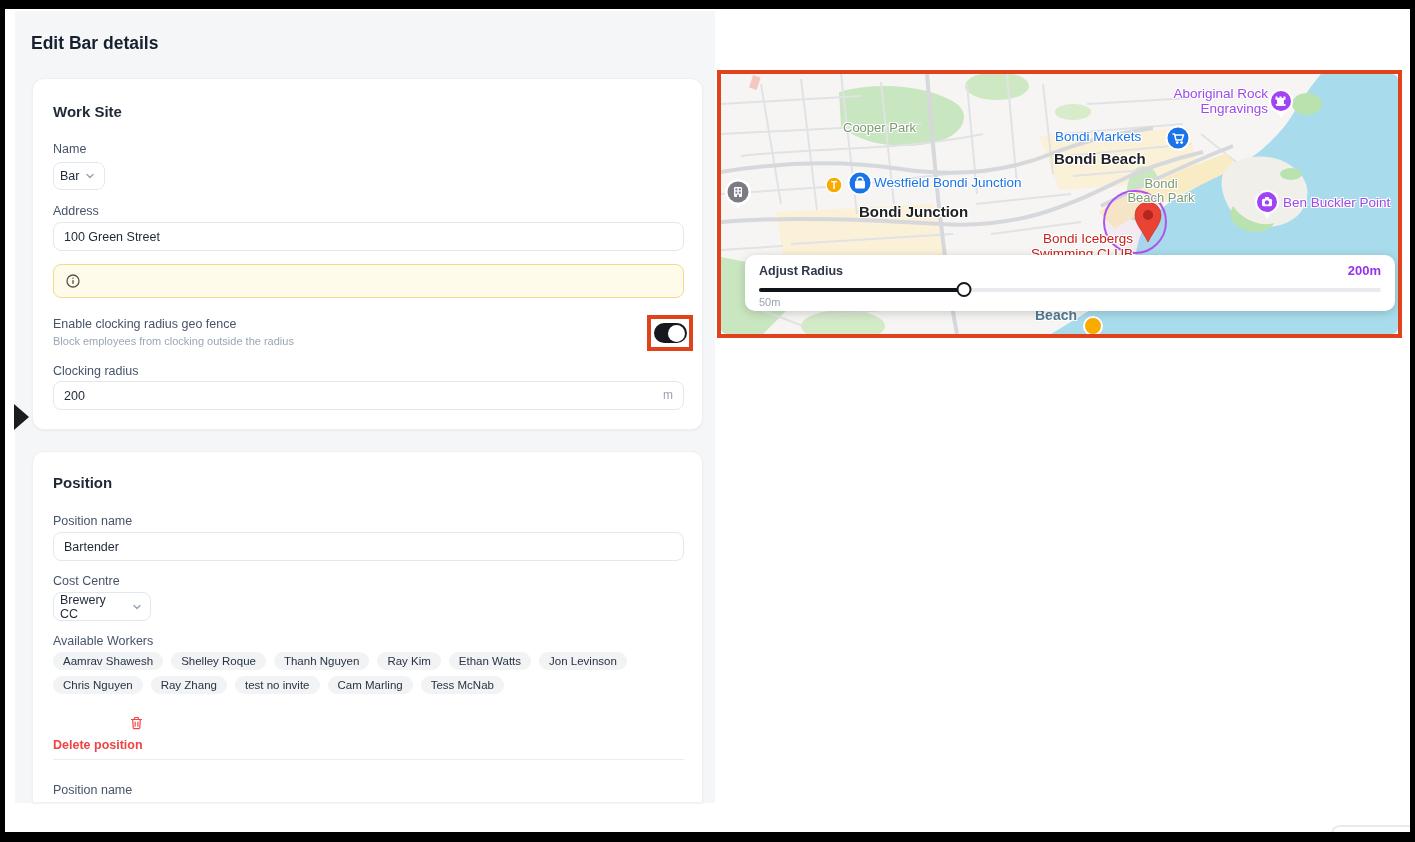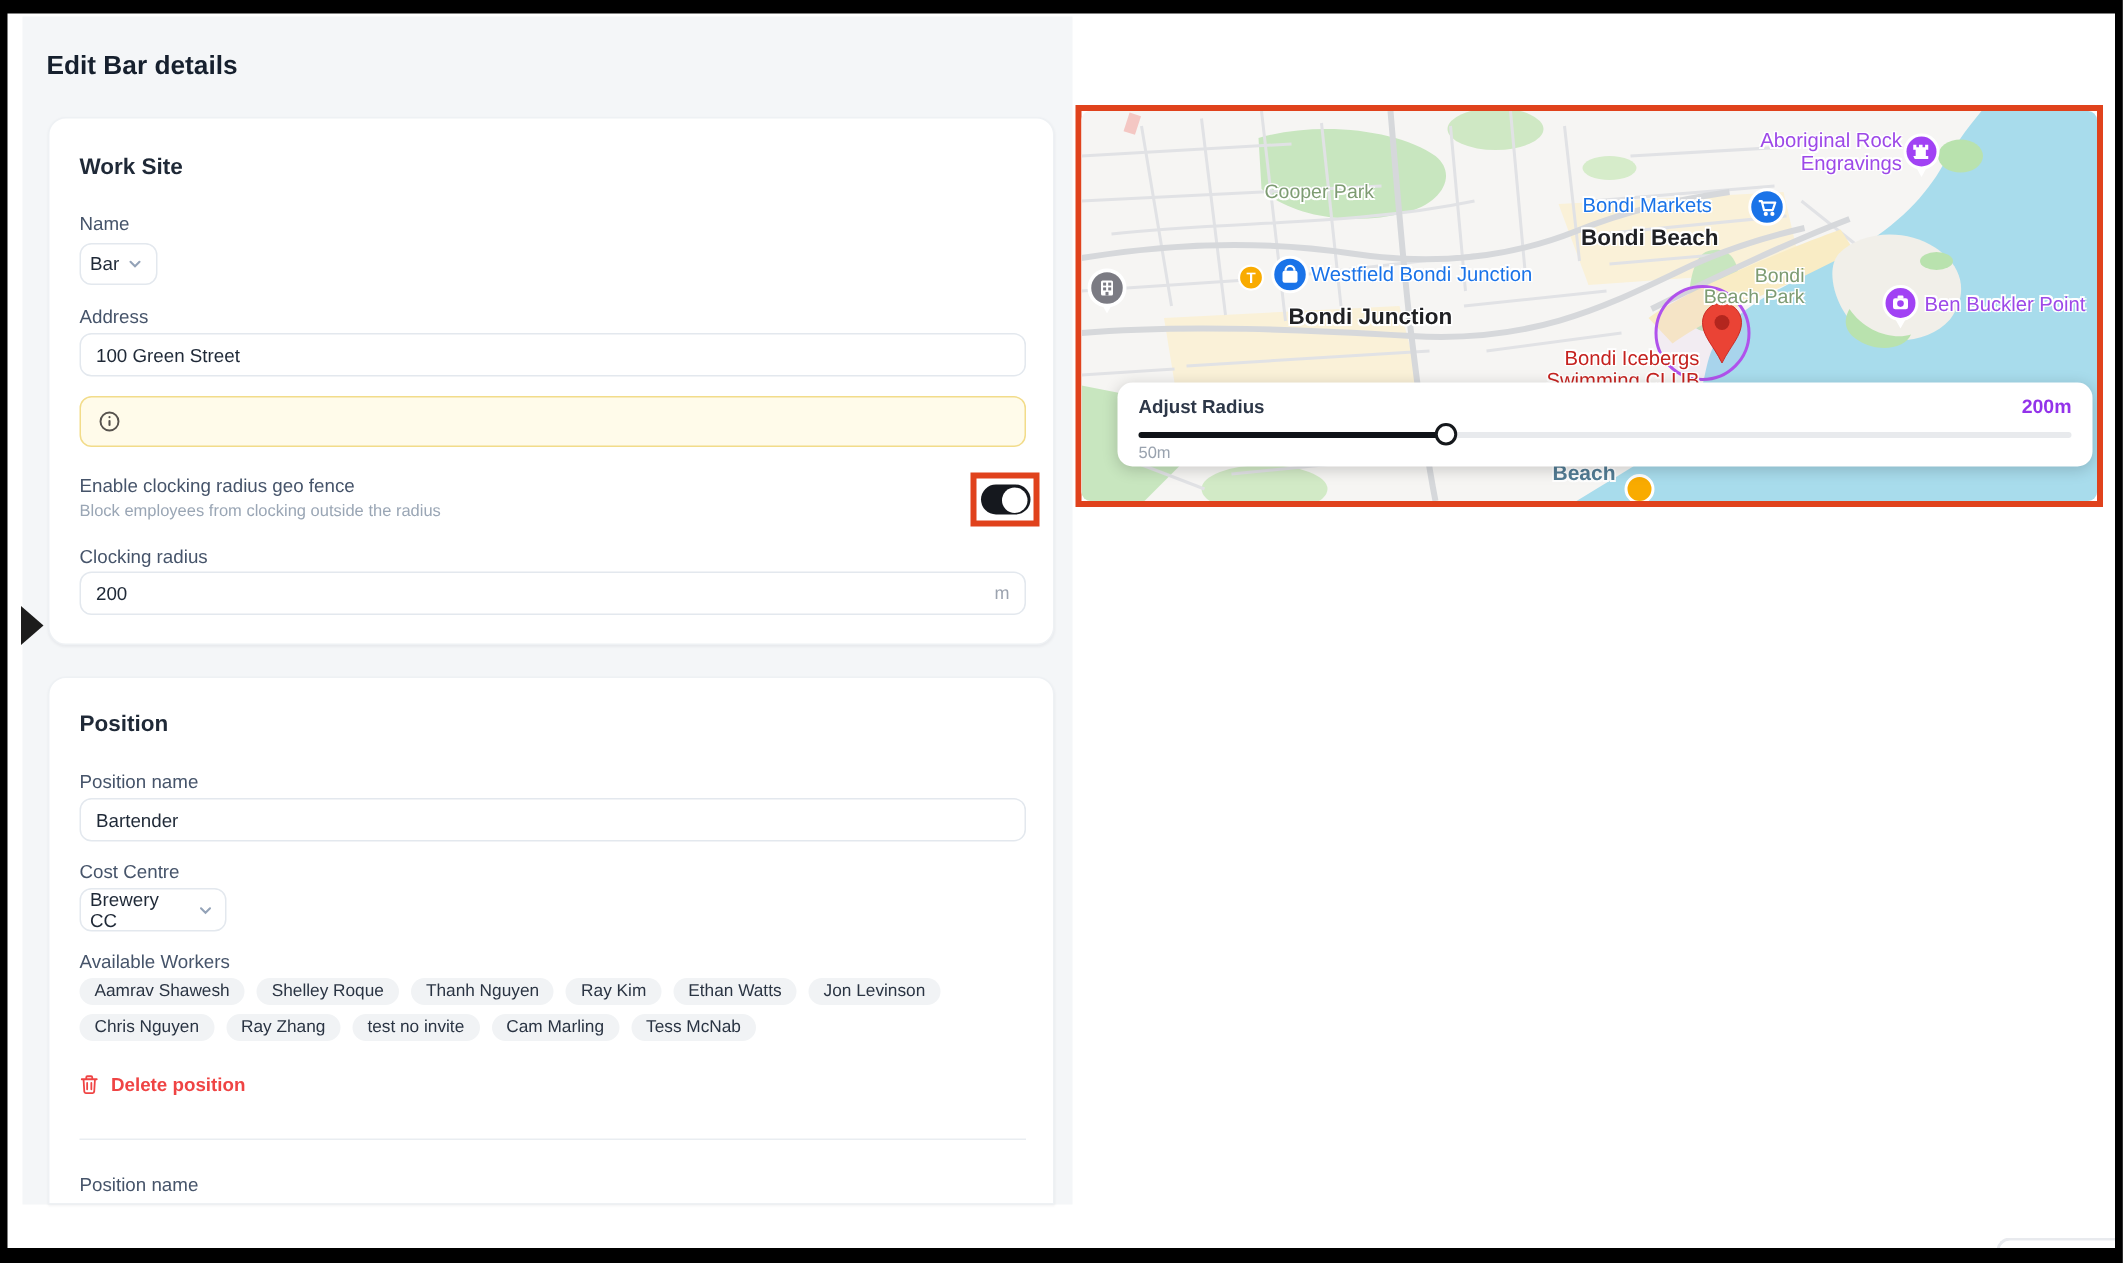--- a/index.html
+++ b/index.html
@@ -32,21 +32,21 @@
   .warning { position:absolute; left:20px; top:185px; width:631px; height:34px; background:#fffbea; border:1px solid #f2dc8a; border-radius:8px; display:flex; align-items:center; padding:0 12px; gap:8px; }
   .warning .w-text { font-size:12px; color:#c05a21; }
 
   .toggle-annotation { position:absolute; left:614px; top:236px; width:46px; height:36px; border:4px solid #e0421c; display:flex; align-items:center; justify-content:center; }
   .toggle { width:33px; height:20px; border-radius:11px; background:#15181e; position:relative; cursor:pointer; }
   .toggle .knob { position:absolute; right:1.5px; top:1.5px; width:17px; height:17px; border-radius:50%; background:#fff; }
 
   .chips { position:absolute; left:20px; top:200px; width:631px; display:flex; flex-wrap:wrap; gap:6px 8px; }
   .chip { background:#f1f3f5; border-radius:10px; padding:3px 10px; font-size:11.5px; font-weight:500; color:#2a3443; white-space:nowrap; cursor:pointer; }
 
-  .delete-btn { position:absolute; left:20px; top:264px; display:flex; align-items:flex-end; gap:8px; background:none; border:none; cursor:pointer; }
+  .delete-btn { position:absolute; left:20px; top:264px; display:flex; align-items:flex-end; gap:8px; background:none; border:none; cursor:pointer;flex-direction:column; }
   .delete-btn span { font-size:12.5px; font-weight:700; color:#ef4444; }
   .divider { position:absolute; left:20px; top:307px; width:631px; height:1px; background:#e9edf1; }
 
   .cursor-arrow { position:absolute; left:8px; top:394px; }
 
   
   .map-annotation { position:absolute; left:712px; top:61px; width:685px; height:268px; border:4px solid #e0421c; }
   .map { position:relative; width:677px; height:260px; border-radius:6px; overflow:hidden; background:#f6f5f3; cursor:grab; }
   .map svg.terrain { position:absolute; left:0; top:0; }
 
@@ -283,21 +283,21 @@
             <circle r="9" fill="#f9ab00" stroke="#fff" stroke-width="2"></circle>
           </g>
         </svg>
 
         <div class="map-label lbl-park" style="left:122px; top:46px;">Cooper Park</div>
         <div class="map-label lbl-poi-blue" style="left:153px; top:101px;">Westfield Bondi Junction</div>
         <div class="map-label lbl-locality" style="left:138px; top:129px;">Bondi Junction</div>
         <div class="map-label lbl-poi-blue" style="left:334px; top:55px;">Bondi Markets</div>
         <div class="map-label lbl-locality" style="left:333px; top:76px;">Bondi Beach</div>
         <div class="map-label lbl-poi-purple two-line" style="left:432px; top:12px; width:115px; text-align:right;"><span>Aboriginal Rock</span><br><span>Engravings</span></div>
-        <div class="map-label lbl-park two-line" style="left:398px; top:103px; width:84px; text-align:right; line-height:14px;"><span>Bondi</span><br><span>Beach Park</span></div>
+        <div class="map-label lbl-park two-line" style="left:398px; top:103px; width:84px; text-align:center; line-height:14px;"><span>Bondi</span><br><span>Beach Park</span></div>
         <div class="map-label lbl-poi-purple" style="left:562px; top:121px;">Ben Buckler Point</div>
         <div class="map-label lbl-poi-red two-line" style="left:290px; top:158px; width:122px; text-align:right; line-height:14.5px;"><span>Bondi Icebergs</span><br><span>Swimming CLUB</span></div>
         <div class="map-label lbl-beach" style="left:314px; top:233px;">Beach</div>
 
         <div class="radius-panel">
           <div class="rp-row">
             <span class="rp-label">Adjust Radius</span>
             <span class="rp-value">200m</span>
           </div>
           <div class="rp-track">

